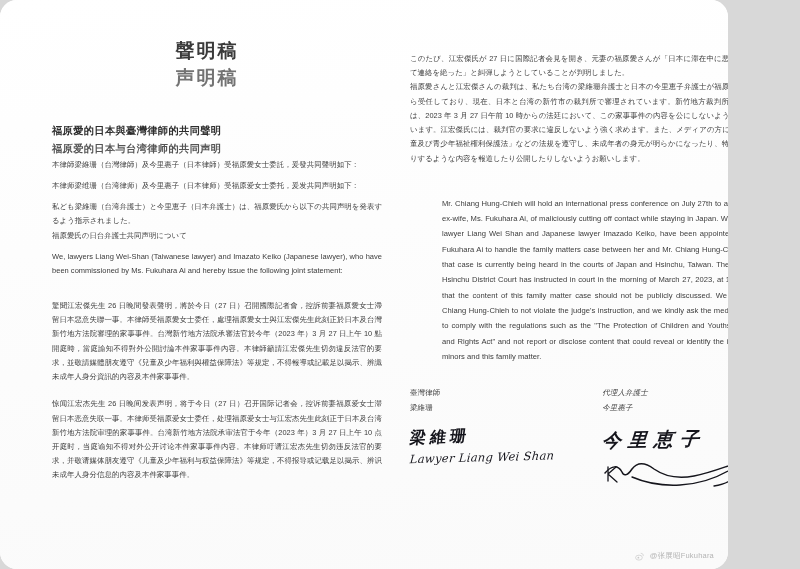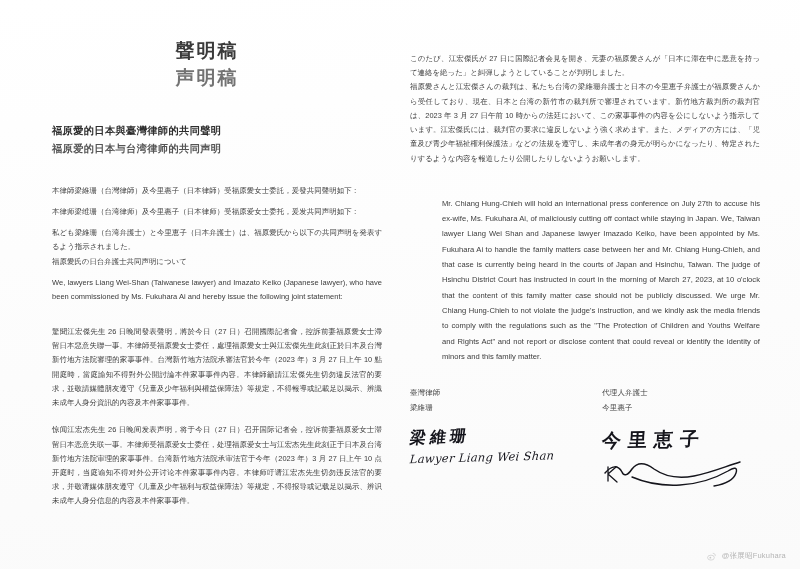--- a/index.html
+++ b/index.html
@@ -6,25 +6,26 @@
   html, body {
     margin: 0;
     padding: 0;
     background: #d8d8d8;
   }
   body {
     font-family: "Liberation Sans", "DejaVu Sans", sans-serif;
   }
   #page {
     position: relative;
-    width: 800px;
+    width: 728px;
     height: 569px;
     background: #ffffff;
     overflow: hidden;
     box-sizing: border-box;
+    border-radius: 17px;
   }
   
   #page::before {
     content: "";
     position: absolute;
     inset: 0;
     background: linear-gradient(175deg, #ffffff 0%, #fdfdfd 40%, #fafafa 100%);
     pointer-events: none;
   }
   .col {
@@ -90,40 +91,40 @@
   p.body.en {
     font-size: 7.5px;
     letter-spacing: .02px;
     line-height: 1.95;
   }
   .gap-s { height: 7px; }
   .gap-m { height: 13px; }
   .gap-l { height: 20px; }
   .gap-xl { height: 30px; }
 
-  .block-intro { margin-top: 26px; }
+  .block-intro { }
 
   
   #right-col p.body.en {
     font-size: 7.6px;
     line-height: 2.02;
     margin-left: 32px;
   }
 
   
   .sign-row {
     display: flex;
     margin-top: 22px;
     gap: 15px;
   }
   .sign-col {
     width: 50%;
     box-sizing: border-box;
   }
-  .sign-col.right { padding-left: 10px; }
+  .sign-col.right { padding-left: 10px; font-style: italic; }
   .sign-label {
     font-size: 7.4px;
     color: #3d3d3d;
     line-height: 1.95;
     letter-spacing: .2px;
   }
   .sign-mark {
     margin-top: 12px;
     height: 60px;
     position: relative;

